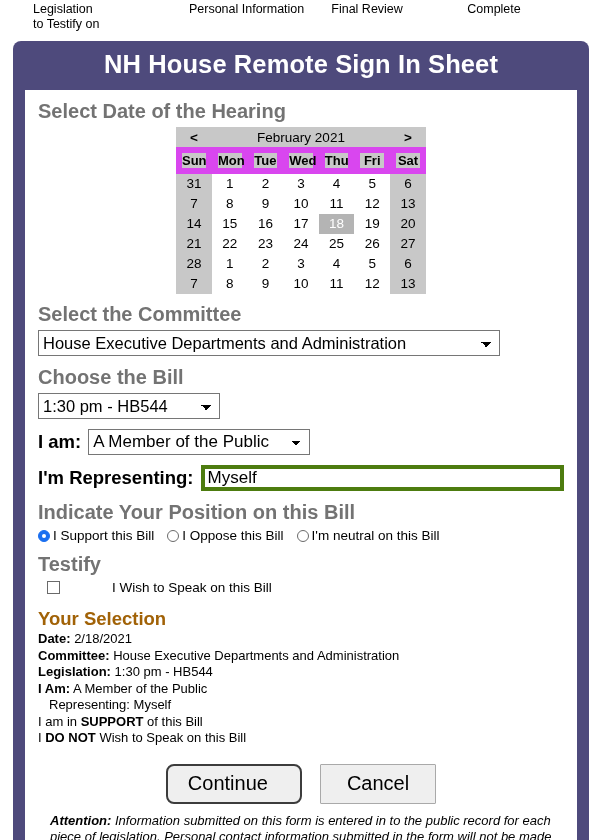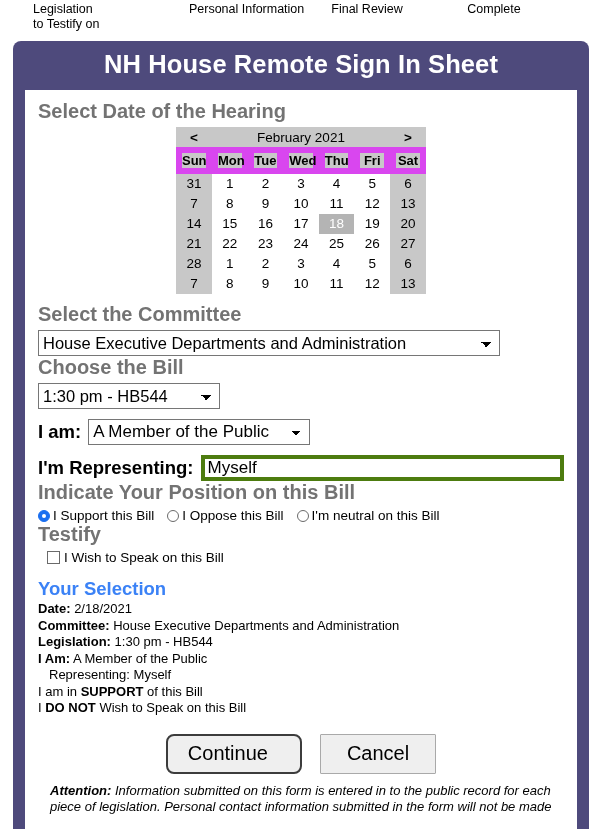--- a/index.html
+++ b/index.html
@@ -60,26 +60,26 @@
   }
 
   
   h2.section {
     font-size: 20px;
     font-weight: bold;
     margin: 0 0 5px 0;
     line-height: 22px;
     color: #737373;
   }
-  h2.section.tight { }
+  h2.section.tight { margin-top: 10px; }
   h2.yoursel {
     font-size: 18.5px;
     font-weight: bold;
     margin: 13px 0 1px 0;
-    color: #3b82f6;
+    color: #a16207;
     line-height: 22px;
   }
 
   
   .cal-wrap { display: flex; justify-content: center; margin: 2px 0 9px 0; }
   table.cal {
     border-collapse: separate;
     border-spacing: 0;
     background: #c8c8c8;
     font-size: 13px;
@@ -197,21 +197,21 @@
   .rdo.on::after {
     content: "";
     position: absolute;
     left: 3px; top: 3px;
     width: 4px; height: 4px;
     border-radius: 50%;
     background: #ffffff;
   }
   .radio-item .t { font-size: 13.5px; }
 
-  .check-row { display: flex; align-items: center; margin-top: 4px; }
+  .check-row { display: flex; align-items: center; margin-top: 4px; gap: 48px; }
   .chk {
     width: 13px; height: 13px;
     border: 1px solid #6a6a6a;
     background: #fff;
     box-sizing: border-box;
     margin: 0 4px 0 9px;
     flex: none;
   }
   .check-row .t { font-size: 13.5px; }
 

